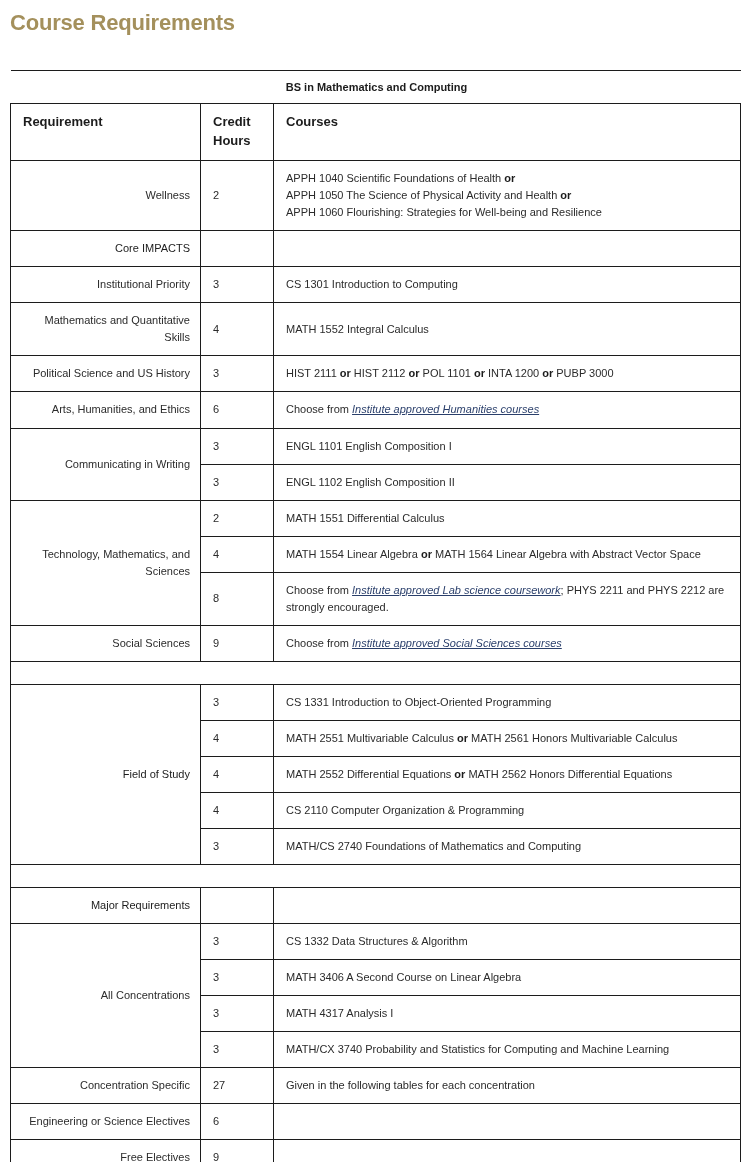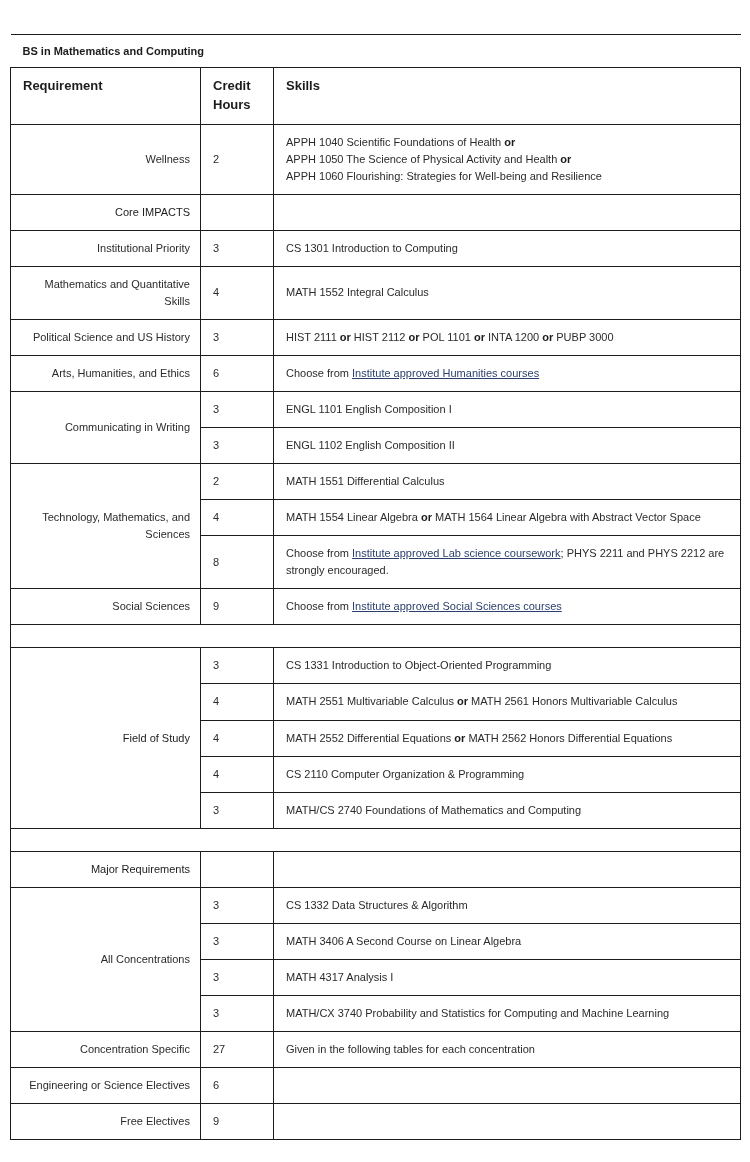--- a/index.html
+++ b/index.html
@@ -45,20 +45,21 @@
   tr.caption-row td {
     border-top: 1.6px solid #1c1c1c;
     border-bottom: 1.6px solid #1c1c1c;
     border-left: 0;
     border-right: 0;
     padding: 10px 10px 10px 12px;
     font-weight: bold;
     font-size: 11px;
     color: #1c1c1c;
     background: #ffffff;
+    text-align: center;
   }
 
   
   tr.head-row th {
     border: 1.1px solid #1c1c1c;
     border-top: 0;
     padding: 9px 10px 9px 12px;
     text-align: left;
     vertical-align: top;
     font-weight: bold;
@@ -85,47 +86,49 @@
   tr.spacer-row td {
     border: 1.1px solid #1c1c1c;
     height: 22px;
     padding: 0;
     background: #ffffff;
   }
 
   .lnk {
     color: #2a3f6b;
     text-decoration: underline;
+    font-style: italic;
   }
   b.orw { font-weight: bold; color: #1c1c1c; }
 </style>
 </head>
 <body>
 
 <div class="page">
 
+  <h1 class="page-title">Course Requirements</h1>
 
   <div class="table-wrap">
     <table class="req">
       <colgroup>
         <col class="c1">
           <col class="c2">
           <col class="c3">
       </colgroup>
       <tbody id="table-body">
         <tr class="caption-row">
           <td colspan="3">BS in Mathematics and Computing</td>
         </tr>
         <tr class="head-row">
           <th>Requirement</th>
           <th class="no-l">
             <span>Credit</span><br>
             <span>Hours</span>
           </th>
-          <th>Skills</th>
+          <th>Courses</th>
         </tr>
       <tr>
             <td class="cell req-name">Wellness</td>
             <td class="cell hours">2</td>
             <td class="cell courses"><span>APPH 1040 Scientific Foundations of Health <b class="orw">or</b></span><br><span>APPH 1050 The Science of Physical Activity and Health <b class="orw">or</b></span><br><span>APPH 1060 Flourishing: Strategies for Well-being and Resilience</span></td>
           </tr>
           <tr>
             <td class="cell req-name bold">Core IMPACTS</td>
             <td class="cell hours"></td>
             <td class="cell courses"><span></span></td>

